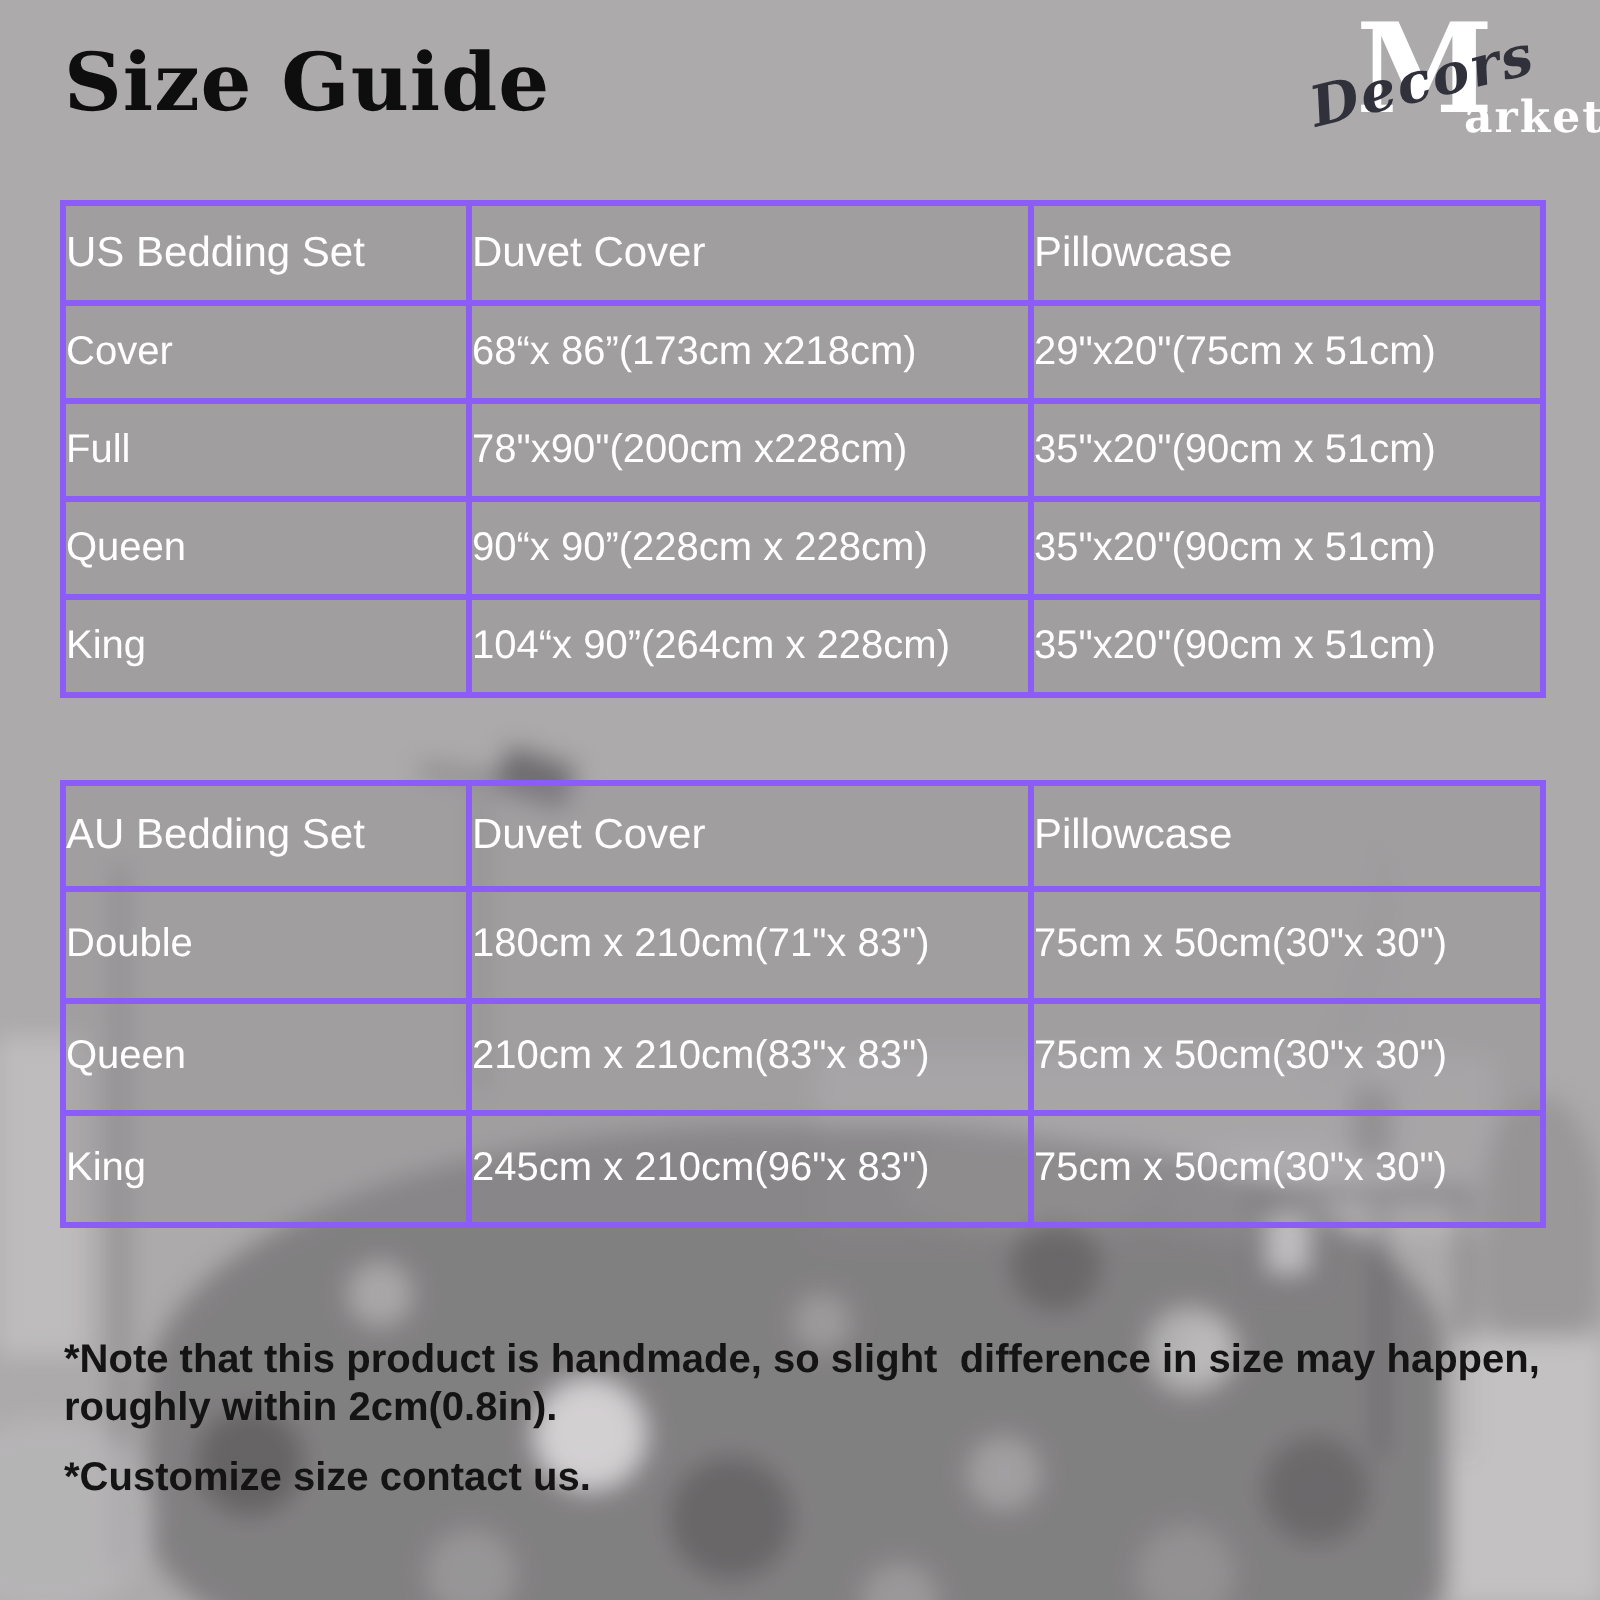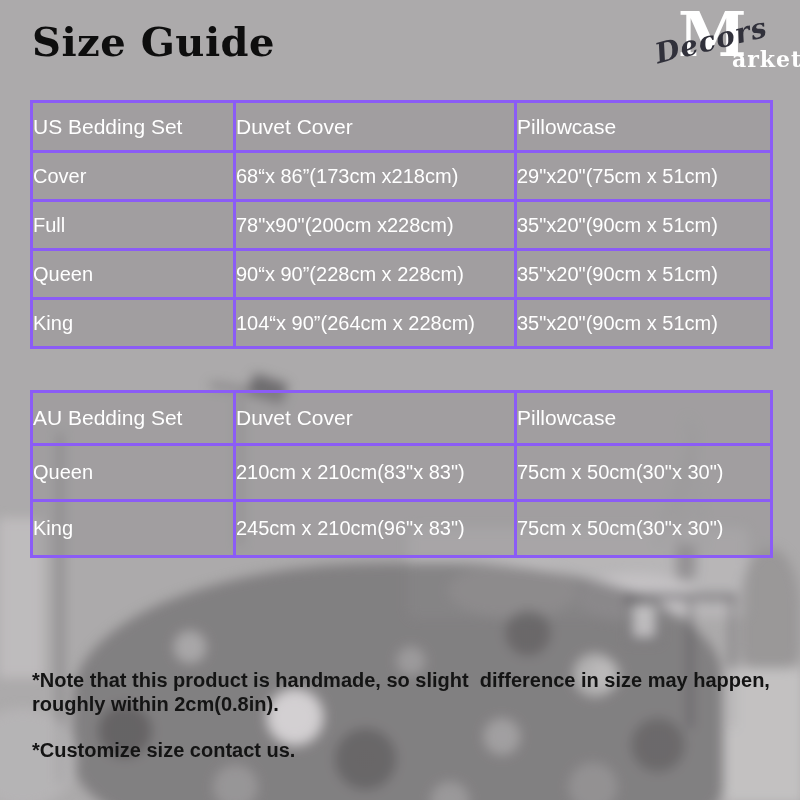--- a/index.html
+++ b/index.html
@@ -71,21 +71,21 @@
     color:#fff;text-align:left;vertical-align:middle;
     font-weight:400;padding:0;overflow:hidden;white-space:nowrap;
   }
   .col-set{width:203px;} .col-duvet{width:281px;} .col-pillow{width:256px;}
   .t1{top:100px;} .t1 th{height:47px;font-size:21px;} .t1 td{height:46px;font-size:20px;}
   .t2{top:390px;} .t2 th{height:50px;font-size:21px;} .t2 td{height:53px;font-size:20px;}
 
   
   .notes{position:absolute;left:32px;top:668px;width:745px;color:#141414;}
   .note{margin:0;font-weight:700;font-size:20px;line-height:24px;white-space:pre-wrap;}
-  .note + .note{margin-top:22px;}
+  .note + .note{margin-top:11px;}
 </style>
 </head>
 <body>
 
 <div class="canvas">
 
   <div class="photo">
     <div class="sh-door"></div>
     <div class="sh-pole-a"></div>
     <div class="sh-arm"></div>
@@ -159,20 +159,25 @@
         <col class="col-duvet">
         <col class="col-pillow">
       </colgroup>
     <tbody>
         <tr>
       <th>AU Bedding Set</th>
       <th>Duvet Cover</th>
       <th>Pillowcase</th>
     </tr>
     <tr>
+      <td>Double</td>
+      <td>180cm x 210cm(71"x 83")</td>
+      <td>75cm x 50cm(30"x 30")</td>
+    </tr>
+    <tr>
       <td>Queen</td>
       <td>210cm x 210cm(83"x 83")</td>
       <td>75cm x 50cm(30"x 30")</td>
     </tr>
     <tr>
       <td>King</td>
       <td>245cm x 210cm(96"x 83")</td>
       <td>75cm x 50cm(30"x 30")</td>
     </tr>
   </tbody>

